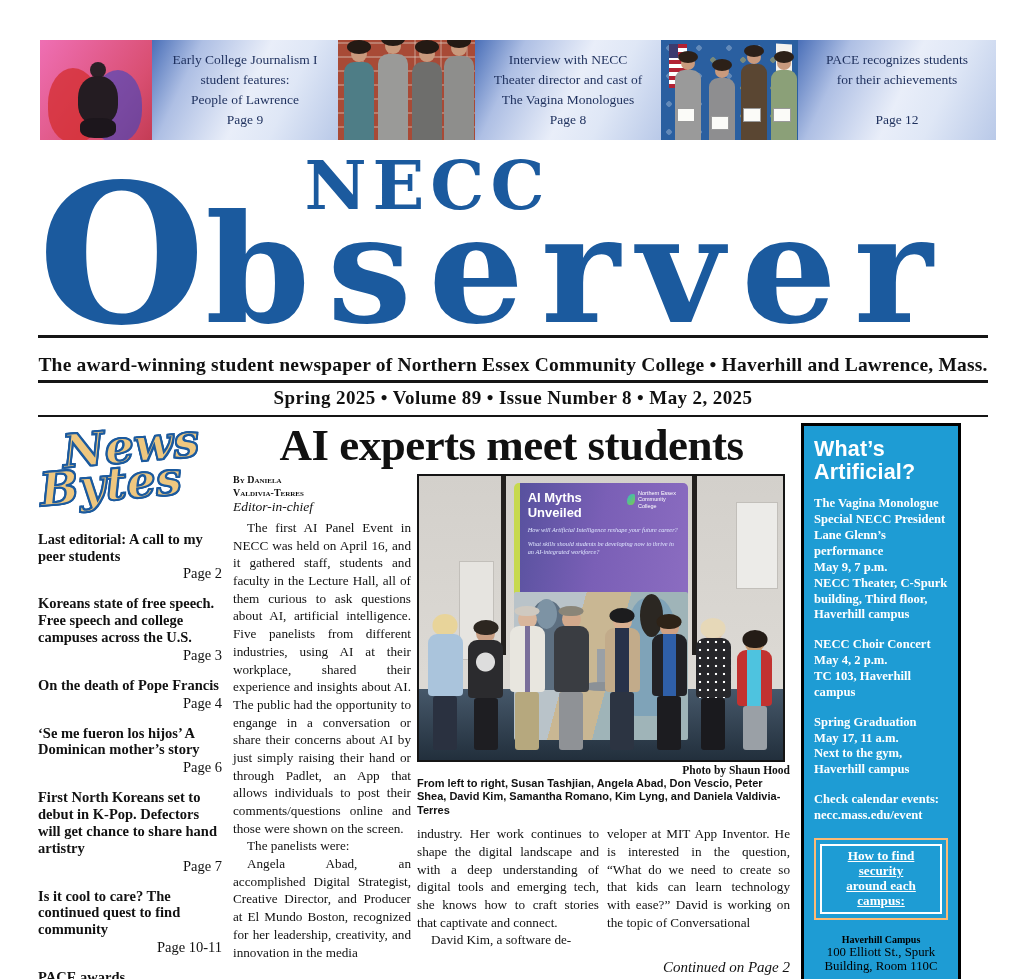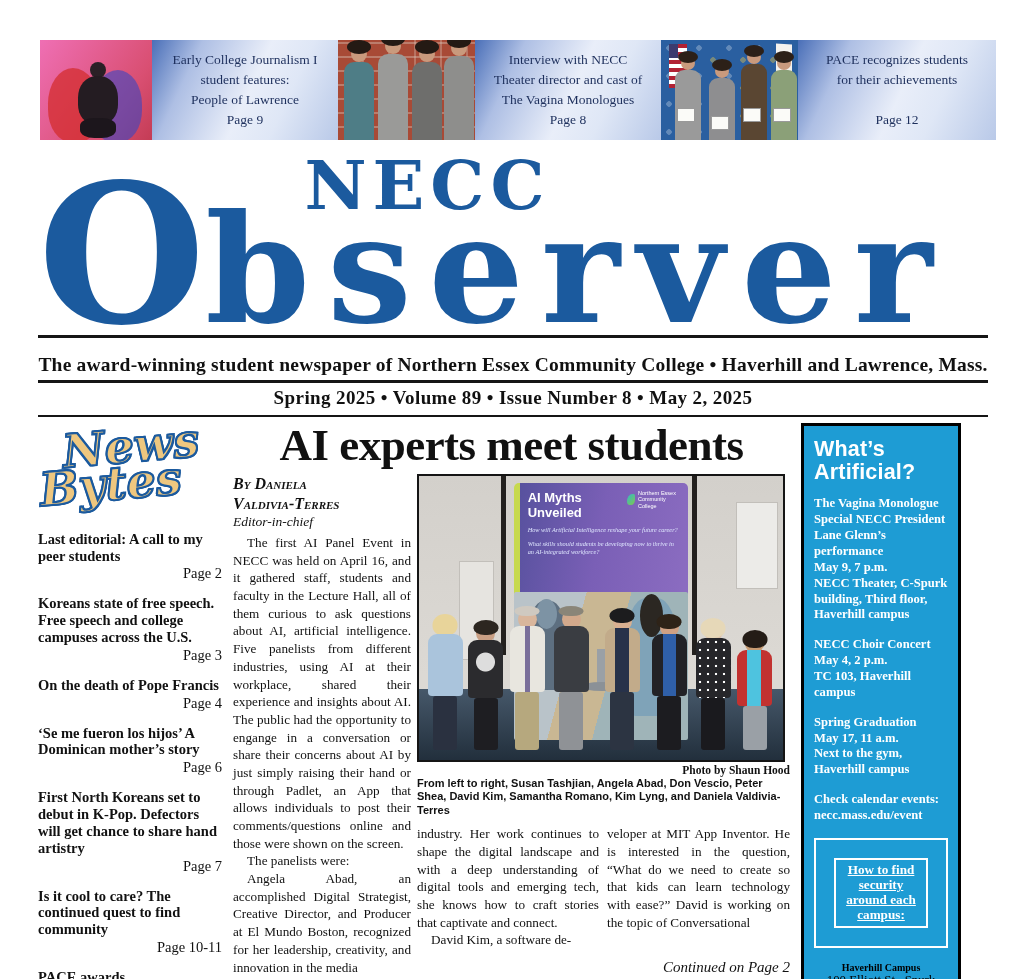--- a/index.html
+++ b/index.html
@@ -71,21 +71,21 @@
   .nb-line1{margin-left:26px;display:block;}
   .nb-line2{display:block;}
   .nb-item{margin-bottom:13px;}
   .nb-title{font-weight:bold;font-size:14.5px;line-height:1.16;}
   .nb-page{text-align:right;font-size:14.5px;margin-top:1px;}
 
   
   .headline{font-family:"Liberation Serif",serif;font-weight:bold;font-size:45px;
     letter-spacing:-.5px;line-height:1;margin:0 0 6px;text-align:center;}
   .art-grid{display:grid;grid-template-columns:178px 1fr;column-gap:6px;}
-  .byline{font-weight:bold;font-size:16px;font-variant:small-caps;line-height:1.25;font-style:italic;}
+  .byline{font-weight:bold;font-size:10px;font-variant:small-caps;line-height:1.25;}
   .byrole{font-style:italic;font-size:13.5px;margin-bottom:4px;}
   .bodytext{font-size:13.2px;line-height:1.34;text-align:justify;}
   .bodytext p{margin:0;text-indent:14px;}
   .bodytext p.noindent{text-indent:0;}
   .photo-wrap{width:100%;}
   .photo{position:relative;width:368px;height:288px;border:2px solid #151515;box-sizing:border-box;
     background:linear-gradient(#d3d0cb,#dcd9d4 70%);overflow:hidden;}
   .credit{font-size:11.5px;font-weight:bold;text-align:right;margin-top:2px;}
   .caption{font-family:Liberation Sans, sans-serif;font-weight:bold;font-size:11px;line-height:1.22;margin-top:1px;}
   .cols2{display:grid;grid-template-columns:182px 1fr;column-gap:8px;margin-top:8px;}
@@ -117,21 +117,21 @@
     border-radius:50% 50% 45% 45%;background:var(--hair);z-index:1;}
   .torso{width:35px;height:var(--th,60px);border-radius:9px 9px 4px 4px;background:var(--top);margin-top:-3px;position:relative;z-index:2;}
   .legs{width:24px;height:var(--lh,56px);background:var(--bottom);border-radius:3px;}
 
   
   .happen{background:#1e9cd4;border:3px solid #000;box-sizing:border-box;width:160px;
     padding:12px 10px 10px;color:#fff;}
   .hp-title{font-family:"Liberation Sans",sans-serif;font-weight:bold;font-size:21.5px;line-height:1.08;
     white-space:pre-line;margin-bottom:12px;letter-spacing:.2px;}
   .hp-event{font-weight:bold;font-size:12.6px;line-height:1.26;white-space:pre-line;margin-bottom:14px;}
-  .sec-outer{border:2px solid #ffffff;padding:18px;margin:2px 0 8px;}
+  .sec-outer{border:2px solid #fdba74;padding:4px;margin:2px 0 8px;}
   .sec-inner{border:2px solid #fff;padding:2px 2px 3px;}
   .sec-title{font-weight:bold;font-size:13.2px;line-height:1.15;text-align:center;text-decoration:underline;white-space:pre-line;}
   .campus{color:#000;text-align:center;}
   .campus-name{font-weight:bold;font-size:10px;margin-top:14px;}
   .campus-info{font-size:12.8px;line-height:1.15;}
   .campus-info.cond{font-size:12.2px;letter-spacing:-.4px;}
 </style>
 </head>
 <body>
 

